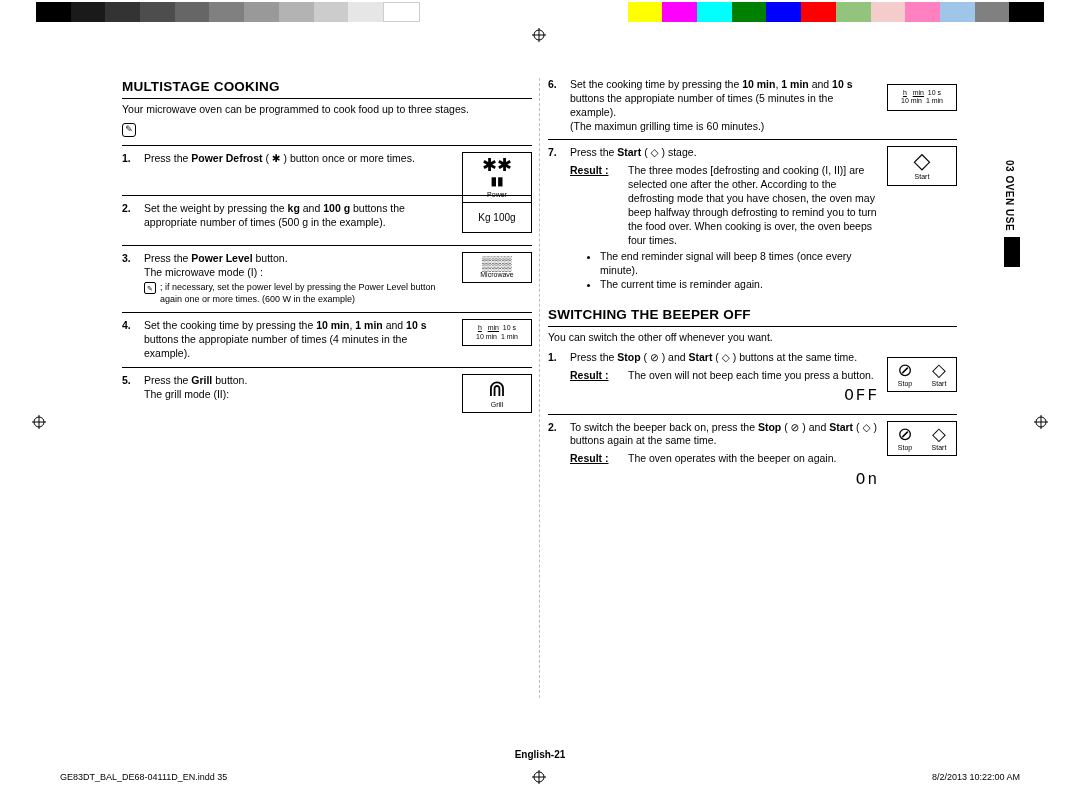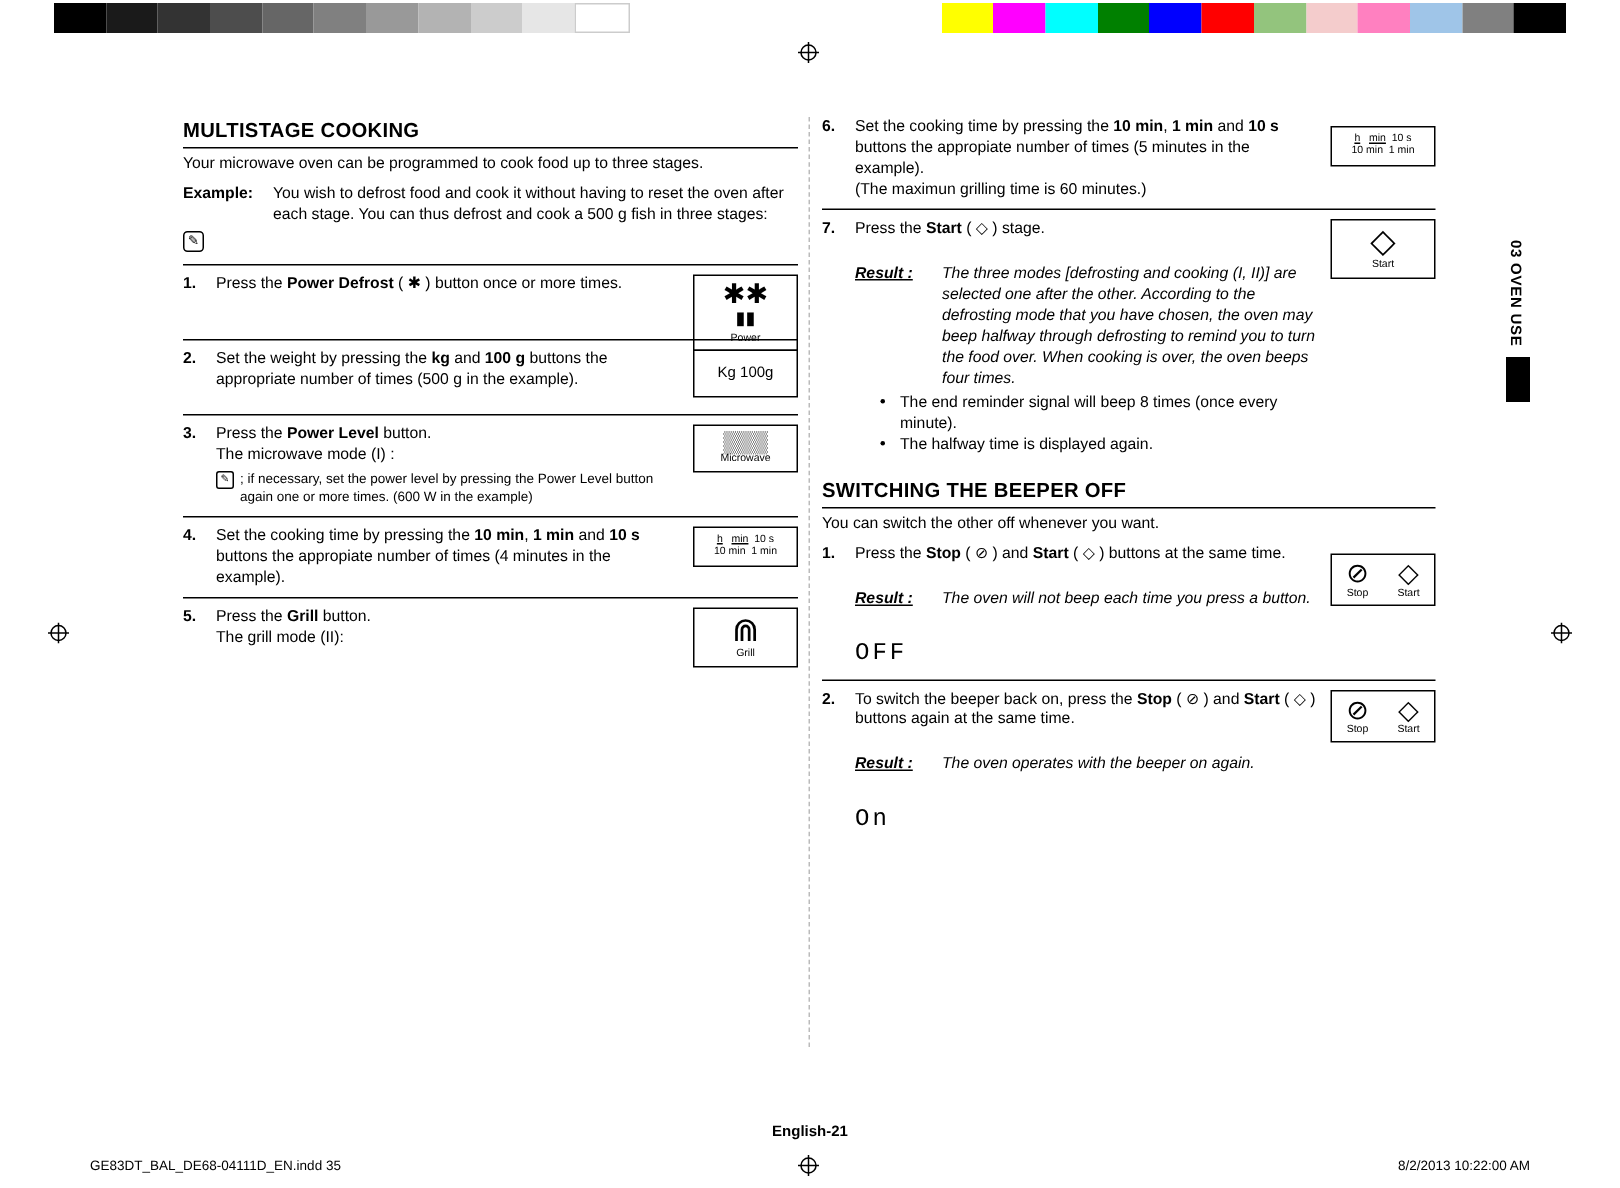--- a/index.html
+++ b/index.html
@@ -27,31 +27,31 @@
   .step .num { font-weight: 700; width: 16px; flex: none; }
   .step .body { flex: 1; padding-right: 78px; }
   .iconbox { position: absolute; right: 0; top: 6px; width: 70px; border: 1px solid #000; text-align: center; padding: 3px 2px; font-size: 8px; }
   .iconbox .glyph { font-size: 18px; line-height: 1; }
   .iconbox .sub { font-size: 7px; display:block; }
   .iconbox.time { font-size: 7px; padding: 4px 2px; line-height:1.2; }
   .iconbox.dual { display:flex; gap:4px; justify-content:center; }
   .iconbox.dual .cell { flex:1; }
   .subnote { display:flex; gap:4px; font-size: 9px; margin-top:3px; }
   .subnote .ni { width:12px; height:12px; border:1px solid #000; border-radius:2px; flex:none; font-size:7px; display:flex; align-items:center; justify-content:center;}
-  .result { display:flex; gap:8px; margin-top:16px;font-style:italic; }
+  .result { display:flex; gap:8px; margin-top:4px; }
   .result .rlbl { font-weight:700; text-decoration: underline; width:50px; flex:none; }
   .result .rtxt { flex:1; }
   ul.inner { list-style: disc; margin-left: 30px; margin-top:3px; }
   .sidelabel { position:absolute; right: 60px; top: 160px; width: 16px; height: 180px; }
   .sidelabel .txt { writing-mode: vertical-rl; font-size: 10px; font-weight:700; letter-spacing:.5px; }
   .sidelabel .blk { width:16px; height:30px; background:#000; margin-top:2px; }
   .footer { position:absolute; bottom: 32px; left:0; right:0; text-align:center; font-size:10px; font-weight:700; }
   .footleft { position:absolute; bottom: 10px; left: 60px; font-size:9px; }
   .footright { position:absolute; bottom: 10px; right: 60px; font-size:9px; }
-  .seg { font-family: "Courier New", monospace; font-size: 16px; letter-spacing: 2px; margin-top:19px; }
+  .seg { font-family: "Courier New", monospace; font-size: 16px; letter-spacing: 2px; margin-top:4px;text-align:right; }
   b { font-weight:700; }
   .stepplain { display:flex; gap:6px; margin-top:6px; position:relative; min-height:44px; }
   .stepplain .num { font-weight:700; width:16px; flex:none; }
   .stepplain .body { flex:1; padding-right:78px; }
 </style>
 </head>
 <body>
 
 <div class="calib">
   <div style="background:#000"></div>
@@ -118,24 +118,20 @@
   <span class="txt">03  OVEN USE</span>
   <div class="blk"></div>
 </div>
 
 <div class="page">
 <div class="cols">
 
 <div class="col">
   <h2>MULTISTAGE COOKING</h2>
   <p class="intro">Your microwave oven can be programmed to cook food up to three stages.</p>
-  <div class="example">
-    <span class="lbl">Example:</span>
-    <span class="txt">You wish to defrost food and cook it without having to reset the oven after each stage. You can thus defrost and cook a 500 g fish in three stages:</span>
-  </div>
   <div class="notebox">
     <span class="noteicon">✎</span>
   </div>
 
   <div class="step first">
     <span class="num">1.</span>
     <div class="body">
       <span>Press the </span><b>Power Defrost</b><span> ( ✱ ) button once or more times.</span>
     </div>
     <div class="iconbox">
@@ -212,21 +208,21 @@
   <div class="step">
     <span class="num">7.</span>
     <div class="body" style="padding-right:78px">
       <span>Press the </span><b>Start</b><span> ( ◇ ) stage.</span>
       <div class="result">
         <span class="rlbl">Result :</span>
         <span class="rtxt">The three modes [defrosting and cooking (I, II)] are selected one after the other. According to the defrosting mode that you have chosen, the oven may beep halfway through defrosting to remind you to turn the food over. When cooking is over, the oven beeps four times.</span>
       </div>
       <ul class="inner">
         <li>The end reminder signal will beep 8 times (once every minute).</li>
-        <li>The halfway time is displayed again.</li>
+        <li>The current time is reminder again.</li>
       </ul>
     </div>
     <div class="iconbox">
       <div class="glyph" style="font-size:22px">◇</div>
       <span class="sub">Start</span>
     </div>
   </div>
 
   <h2 style="margin-top:14px">SWITCHING THE BEEPER OFF</h2>
   <p class="intro">You can switch the other off whenever you want.</p>

